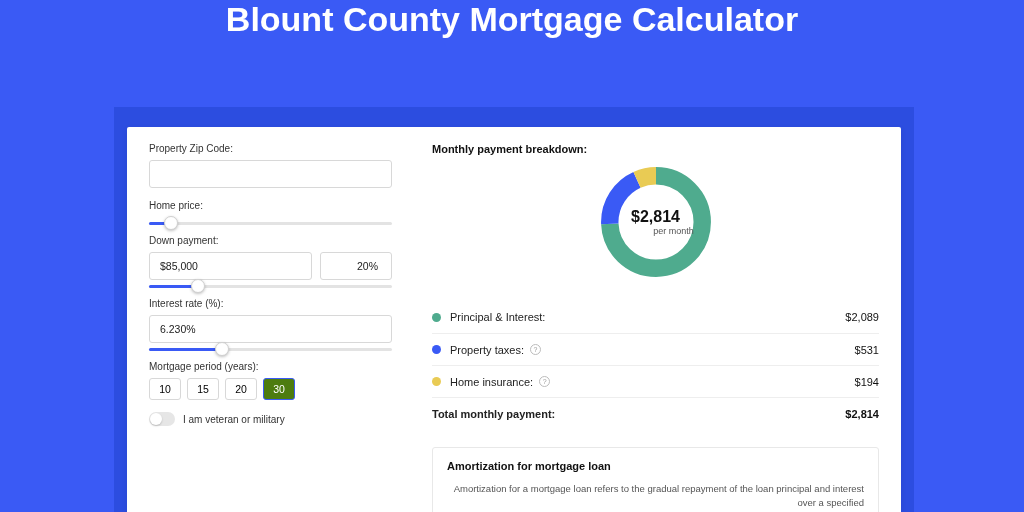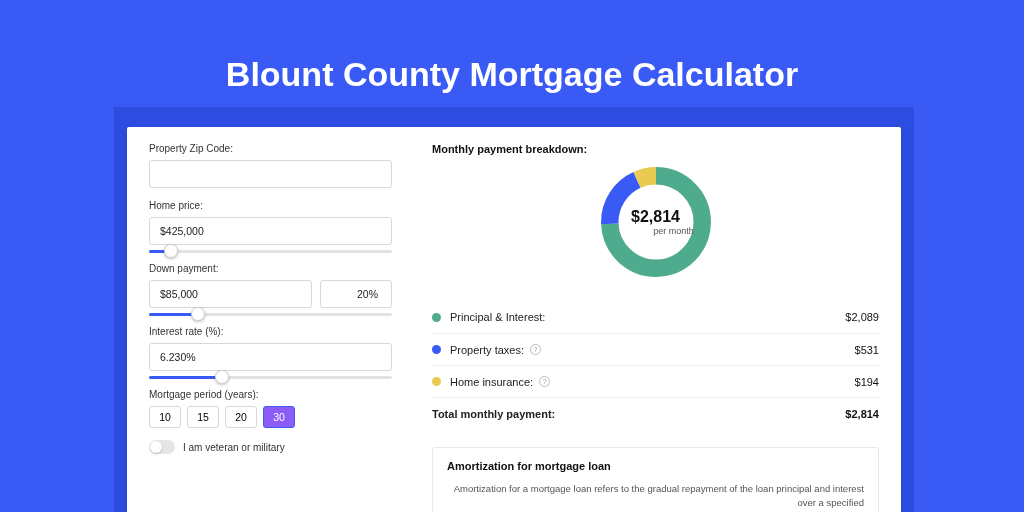--- a/index.html
+++ b/index.html
@@ -1,37 +1,37 @@
 <!DOCTYPE html>
 <html><head>
 <meta charset="utf-8">
 <style>
   * { box-sizing: border-box; margin: 0; padding: 0; }
   html, body { width: 1024px; height: 512px; overflow: hidden; font-family: -apple-system, Helvetica, Arial, sans-serif; }
   body { background: #3a5af5; }
   .stage { width: 1024px; height: 512px; position: relative; }
-  .page-title { color: #fff; font-size: 34px; font-weight: 700; text-align: center; padding-top: 55px; }
+  .page-title { color: #fff; font-size: 34px; font-weight: 700; text-align: center; }
   .panel-outer { position: absolute; left: 114px; top: 107px; width: 800px; height: 420px; background: #2c4de0; }
   .panel { position: absolute; left: 127px; top: 127px; width: 774px; height: 400px; background: #fff; border-radius: 2px; box-shadow: 0 2px 6px rgba(0,0,0,.08); overflow: hidden; }
   .cols { display: flex; height: 100%; }
   .left { width: 287px; padding: 16px 22px 0 22px; }
   .right { flex: 1; padding: 16px 22px 0 18px; }
   .lbl { font-size: 10px; color: #333; margin-bottom: 6px; }
   .field { height: 28px; border: 1px solid #d8d8d8; border-radius: 3px; background: #fff; display: flex; align-items: center; padding: 0 10px; font-size: 10.5px; color: #222; }
   .group { margin-bottom: 12px; }
   .group.tight { margin-bottom: 4px; }
   .slider-wrap { position: relative; height: 14px; }
   .slider-wrap .track { position: absolute; left: 0; right: 0; top: 5px; height: 3px; background: #e3e3e3; border-radius: 2px; }
   .slider-wrap .fill { position: absolute; left: 0; top: 5px; height: 3px; background: #3a5af5; border-radius: 2px; }
   .slider-wrap .knob { position: absolute; top: -1px; width: 14px; height: 14px; border-radius: 50%; background: #fff; border: 1px solid #d0d0d0; box-shadow: 0 1px 3px rgba(0,0,0,.25); }
   .row { display: flex; gap: 8px; }
   .row .field.small { width: 72px; padding-left: 36px; }
   .segs { display: flex; gap: 6px; }
   .seg { min-width: 32px; padding: 4px 8px; border: 1px solid #d8d8d8; border-radius: 3px; font-size: 10.5px; text-align: center; background: #fff; }
-  .seg.active { background: #8b5cf6; color: #fff; border-color: #3a5af5; }
+  .seg.active { background: #4d7c0f; color: #fff; border-color: #3a5af5; }
   .vet { display: flex; align-items: center; gap: 8px; }
   .toggle { width: 26px; height: 14px; border-radius: 8px; background: #e6e6e6; position: relative; }
   .toggle .dot { position: absolute; left: 1px; top: 1px; width: 12px; height: 12px; border-radius: 50%; background: #fff; box-shadow: 0 1px 2px rgba(0,0,0,.2); }
   .vet-lbl { font-size: 10px; color: #333; }
   .section-h { font-size: 11px; font-weight: 700; color: #111; }
   .donut-area { display: flex; justify-content: center; padding: 6px 0 18px; }
   .donut { position: relative; width: 122px; height: 122px; }
   .donut svg { width: 122px; height: 122px; transform: rotate(-90deg); }
   .donut .center { position: absolute; inset: 0; display: flex; flex-direction: column; align-items: center; justify-content: center; }
   .donut .amt { font-size: 16px; font-weight: 700; color: #111; }
@@ -62,21 +62,20 @@
 
       <div class="left">
 
         <div class="group">
           <div class="lbl">Property Zip Code:</div>
           <div class="field"></div>
         </div>
 
         <div class="group tight">
           <div class="lbl">Home price:</div>
-          <div class="field">$425,000</div>
           <div class="slider-wrap">
             <div class="track"></div>
               <div class="fill" style="width:9%"></div>
               <div class="knob" style="left:calc(9% - 7px)"></div>
           </div>
         </div>
 
         <div class="group tight">
           <div class="lbl">Down payment:</div>
           <div class="row">

